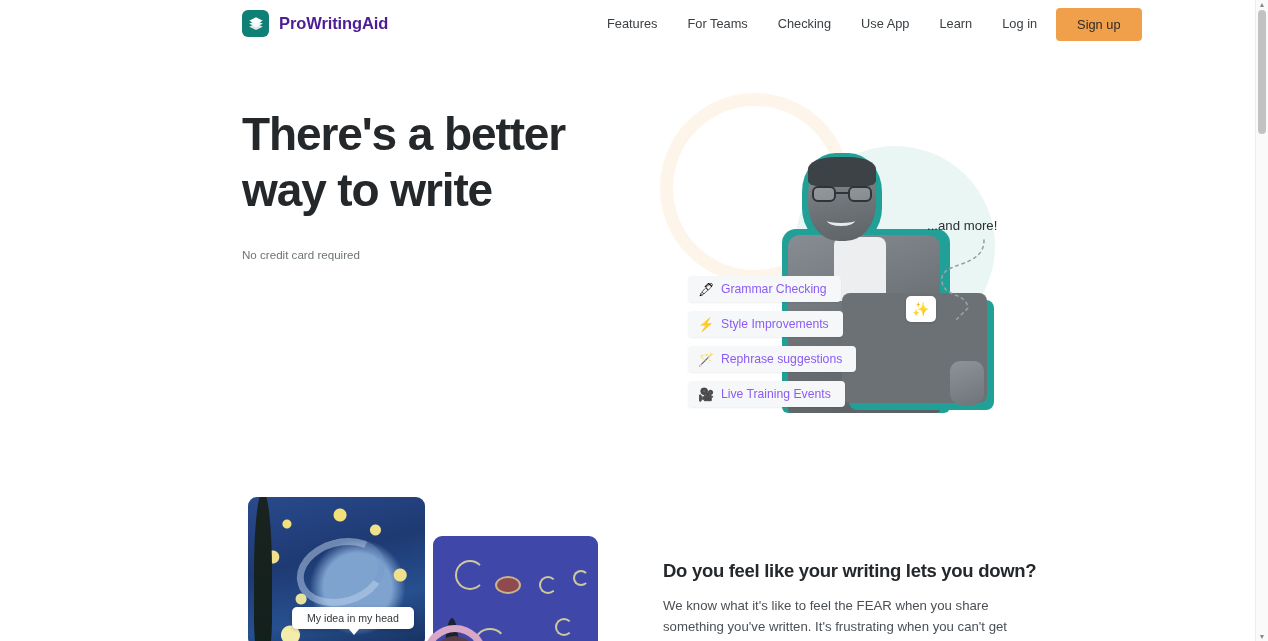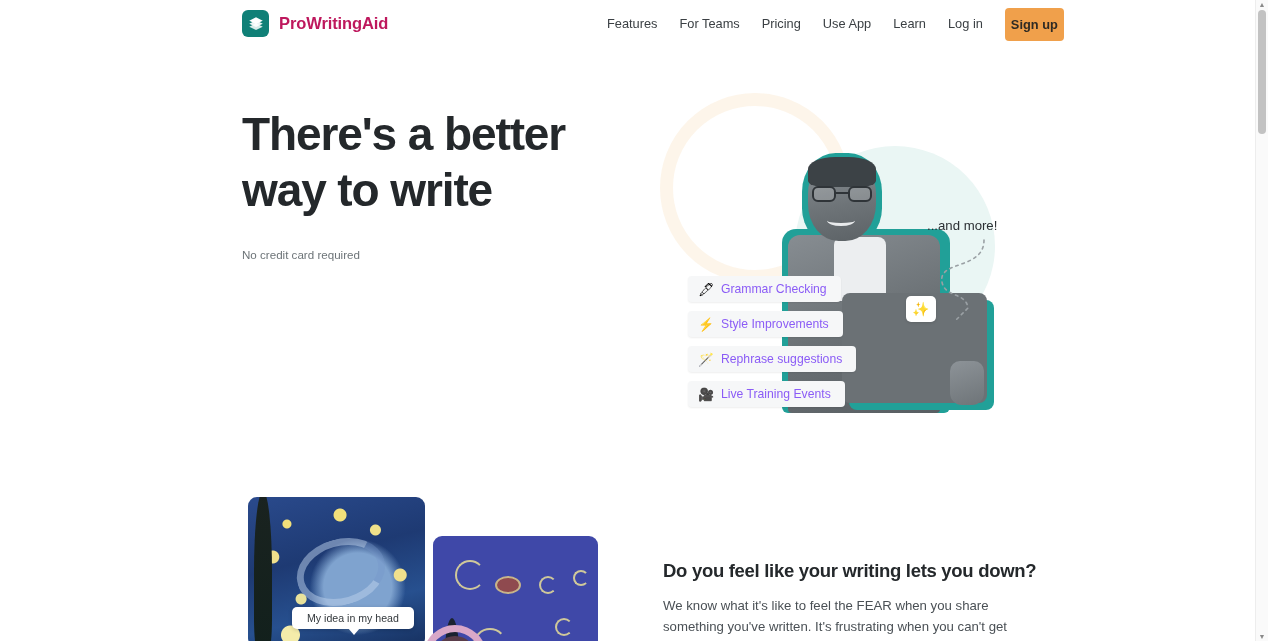--- a/index.html
+++ b/index.html
@@ -54,51 +54,50 @@
     border-radius: 6px;
     background: #108077;
     display: flex;
     align-items: center;
     justify-content: center;
     flex: 0 0 auto;
   }
   .brand-name {
     font-size: 16.5px;
     font-weight: bold;
-    color: #be185d;
+    color: #4c1d95;
     letter-spacing: -0.1px;
     white-space: nowrap;
   }
 
   nav.main-nav {
     position: absolute;
     left: 596px; top: 0;
     height: 48px;
     display: flex;
     align-items: center;
-    gap: 0;
+    gap: 8px;
   }
   nav.main-nav .nav-link {
     font-size: 12.8px;
     color: #3b4044;
     text-decoration: none;
     padding: 6px 11px;
     white-space: nowrap;
     cursor: pointer;
     line-height: 1;
   }
   .signup-btn {
-    margin-left: 11px;
     background: #f0a04b;
     color: #2e2a24;
     font-size: 12.8px;
-    font-weight: bold;
+    font-weight: normal;
     border: none;
     border-radius: 4px;
-    padding: 9px 6px;
+    padding: 9px 21px;
     cursor: pointer;
     white-space: nowrap;
     font-family: "Liberation Sans", sans-serif;
   }
 
   
   #hero {
     position: absolute;
     left: 0; top: 48px;
     width: 1255px;
@@ -518,21 +517,21 @@
             <path d="M3 11.5 L12 7 L21 11.5 L12 16 Z" fill="#ffffff" opacity="0.92"></path>
             <path d="M3 15.5 L12 11 L21 15.5 L12 20 Z" fill="#ffffff" opacity="0.84"></path>
           </svg>
         </span>
         <span class="brand-name">ProWritingAid</span>
       </div>
 
       <nav class="main-nav">
         <a class="nav-link" href="#">Features</a>
         <a class="nav-link" href="#">For Teams</a>
-        <a class="nav-link" href="#">Pricing</a>
+        <a class="nav-link" href="#">Checking</a>
         <a class="nav-link" href="#">Use App</a>
         <a class="nav-link" href="#">Learn</a>
         <a class="nav-link" href="#">Log in</a>
         <button class="signup-btn">Sign up</button>
       </nav>
 
     </header>
 
     <section id="hero">
 

